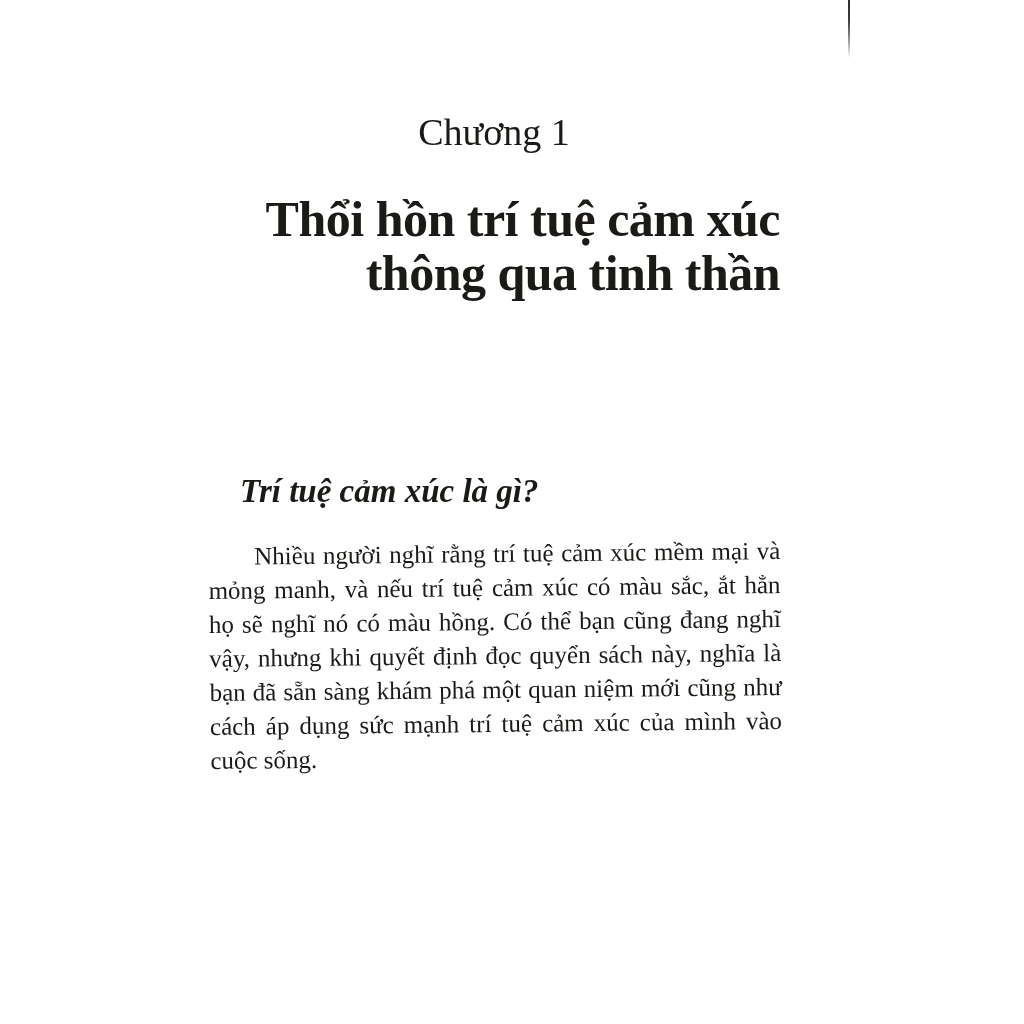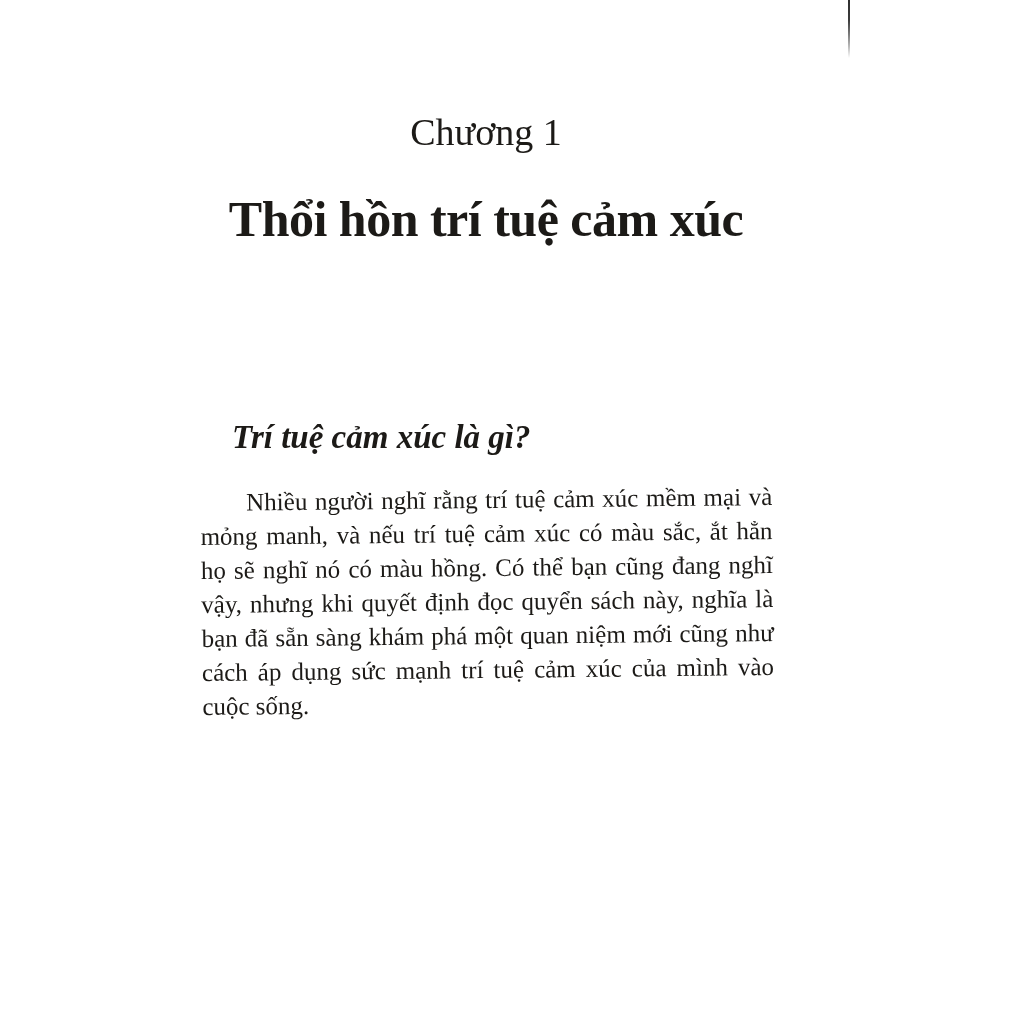--- a/index.html
+++ b/index.html
@@ -25,32 +25,32 @@
     position: absolute;
     left: 848px;
     top: 0;
     width: 2px;
     height: 58px;
     background: linear-gradient(to bottom,
       #2e2e2e 0%, #3c3c3c 35%, #7d7d7d 60%, #b9b9b9 80%, rgba(201,201,201,0) 100%);
   }
   .content {
     position: absolute;
-    left: 200px;
+    left: 208px;
     top: 112px;
     width: 572px;
   }
   .chapter-label {
     text-align: center;
     font-size: 38px;
     line-height: 40px;
   }
   .chapter-title {
     margin-top: 40px;
-    text-align: center;
+    text-align: right;
     font-weight: bold;
     font-size: 50px;
     line-height: 54px;
     letter-spacing: -0.5px;
   }
   .title-line {
     display: block;
     white-space: nowrap;
   }
   .section-heading {
@@ -87,20 +87,21 @@
 <div class="scan-page">
 
   <div class="scan-line"></div>
 
   <div class="content">
 
     <div class="chapter-label">Chương 1</div>
 
     <div class="chapter-title">
       <span class="title-line">Thổi hồn trí tuệ cảm xúc</span>
+      <span class="title-line">thông qua tinh thần</span>
     </div>
 
     <div class="section-heading">Trí tuệ cảm xúc là gì?</div>
 
 
     <p class="body-para para-2">Nhiều người nghĩ rằng trí tuệ cảm xúc mềm mại và mỏng manh, và nếu trí tuệ cảm xúc có màu sắc, ắt hẳn họ sẽ nghĩ nó có màu hồng. Có thể bạn cũng đang nghĩ vậy, nhưng khi quyết định đọc quyển sách này, nghĩa là bạn đã sẵn sàng khám phá một quan niệm mới cũng như cách áp dụng sức mạnh trí tuệ cảm xúc của mình vào cuộc sống.</p>
 
   </div>
 </div>
 

